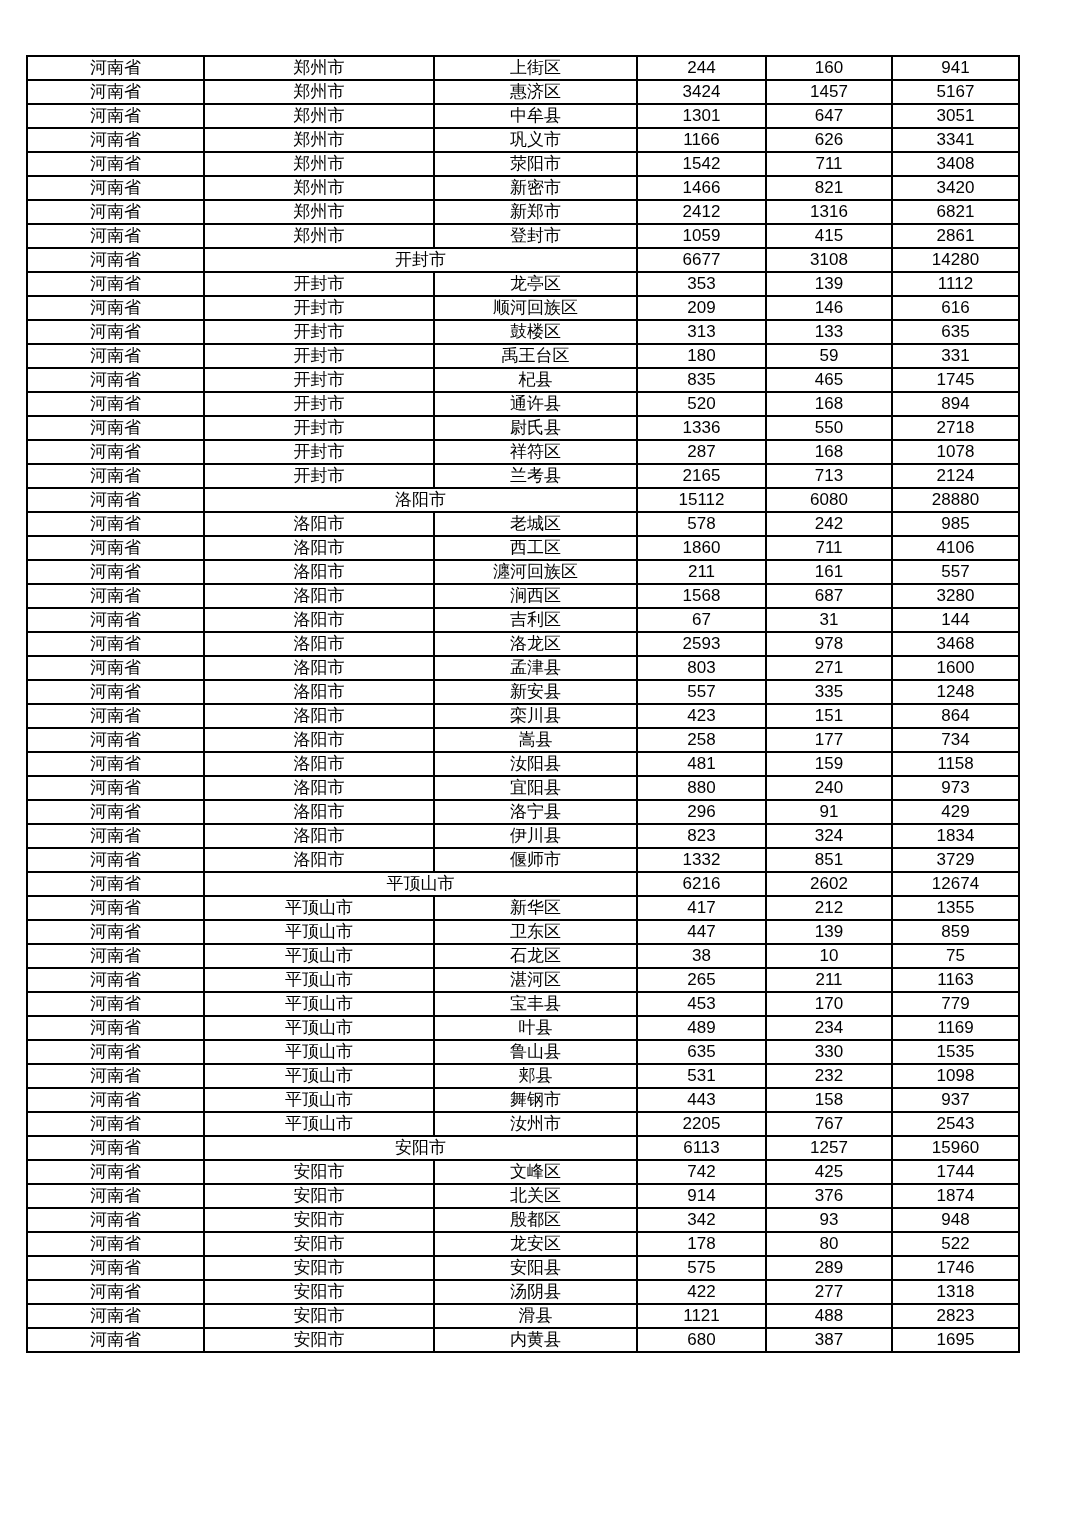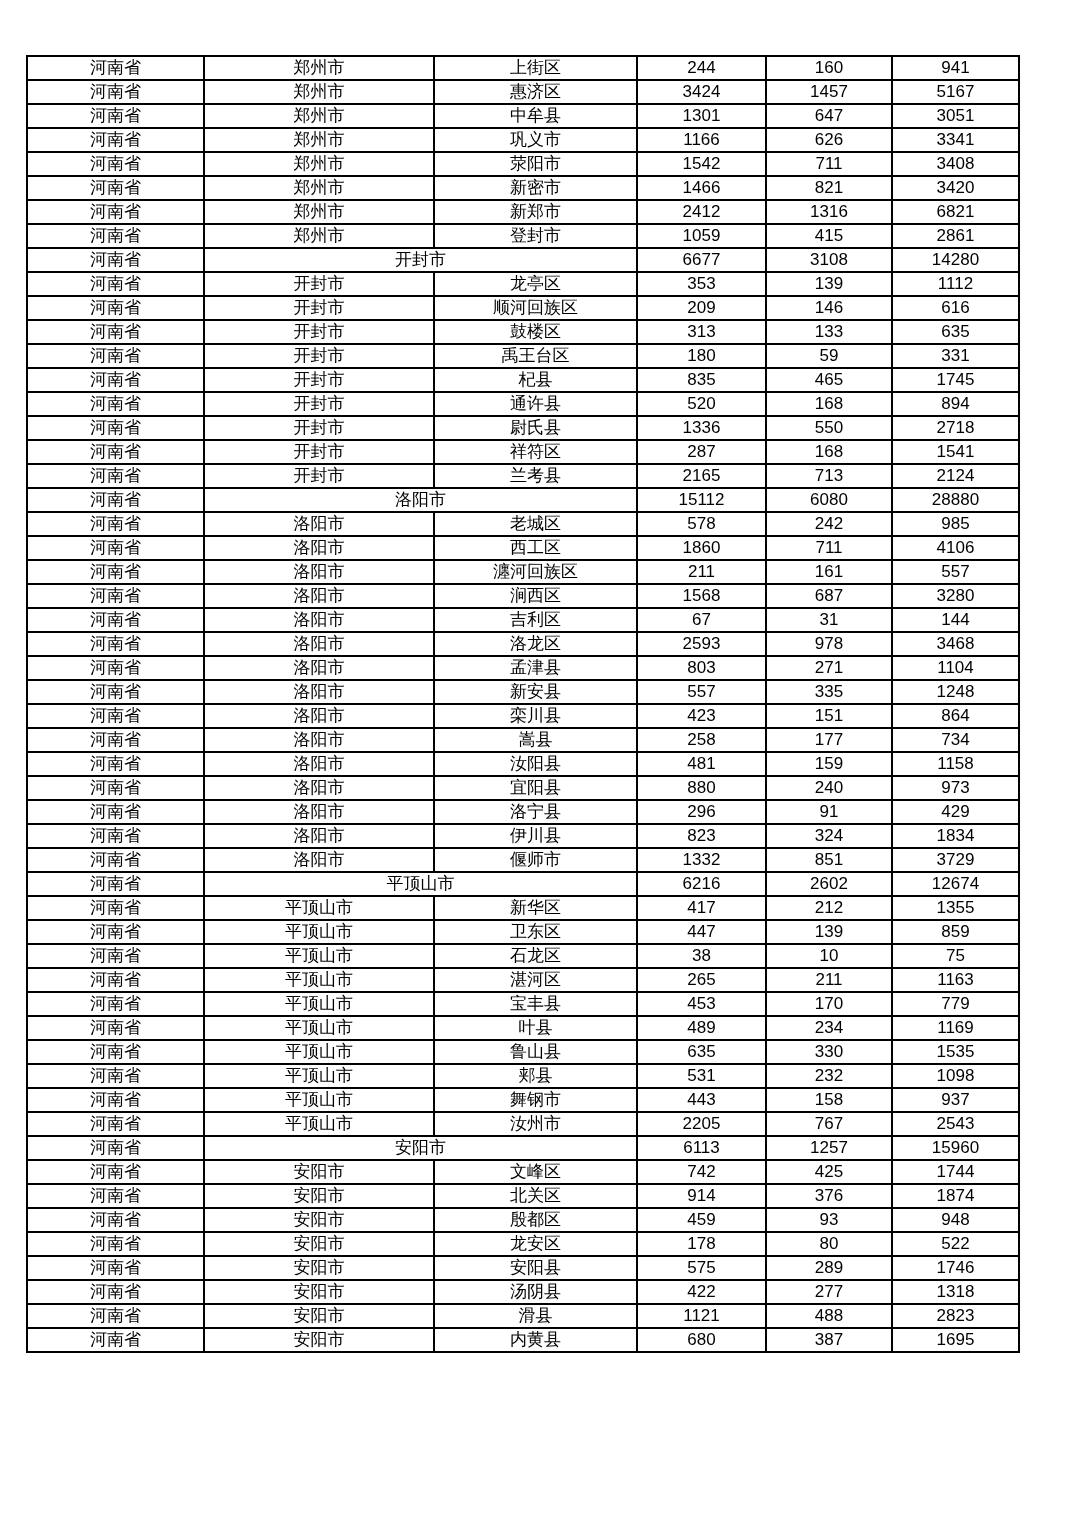--- a/index.html
+++ b/index.html
@@ -172,21 +172,21 @@
           <td>1336</td>
           <td>550</td>
           <td>2718</td>
         </tr>
         <tr>
           <td>河南省</td>
           <td>开封市</td>
           <td>祥符区</td>
           <td>287</td>
           <td>168</td>
-          <td>1541</td>
+          <td>1078</td>
         </tr>
         <tr>
           <td>河南省</td>
           <td>开封市</td>
           <td>兰考县</td>
           <td>2165</td>
           <td>713</td>
           <td>2124</td>
         </tr>
         <tr>
@@ -243,21 +243,21 @@
           <td>2593</td>
           <td>978</td>
           <td>3468</td>
         </tr>
         <tr>
           <td>河南省</td>
           <td>洛阳市</td>
           <td>孟津县</td>
           <td>803</td>
           <td>271</td>
-          <td>1104</td>
+          <td>1600</td>
         </tr>
         <tr>
           <td>河南省</td>
           <td>洛阳市</td>
           <td>新安县</td>
           <td>557</td>
           <td>335</td>
           <td>1248</td>
         </tr>
         <tr>
@@ -423,21 +423,21 @@
           <td>安阳市</td>
           <td>北关区</td>
           <td>914</td>
           <td>376</td>
           <td>1874</td>
         </tr>
         <tr>
           <td>河南省</td>
           <td>安阳市</td>
           <td>殷都区</td>
-          <td>459</td>
+          <td>342</td>
           <td>93</td>
           <td>948</td>
         </tr>
         <tr>
           <td>河南省</td>
           <td>安阳市</td>
           <td>龙安区</td>
           <td>178</td>
           <td>80</td>
           <td>522</td>

